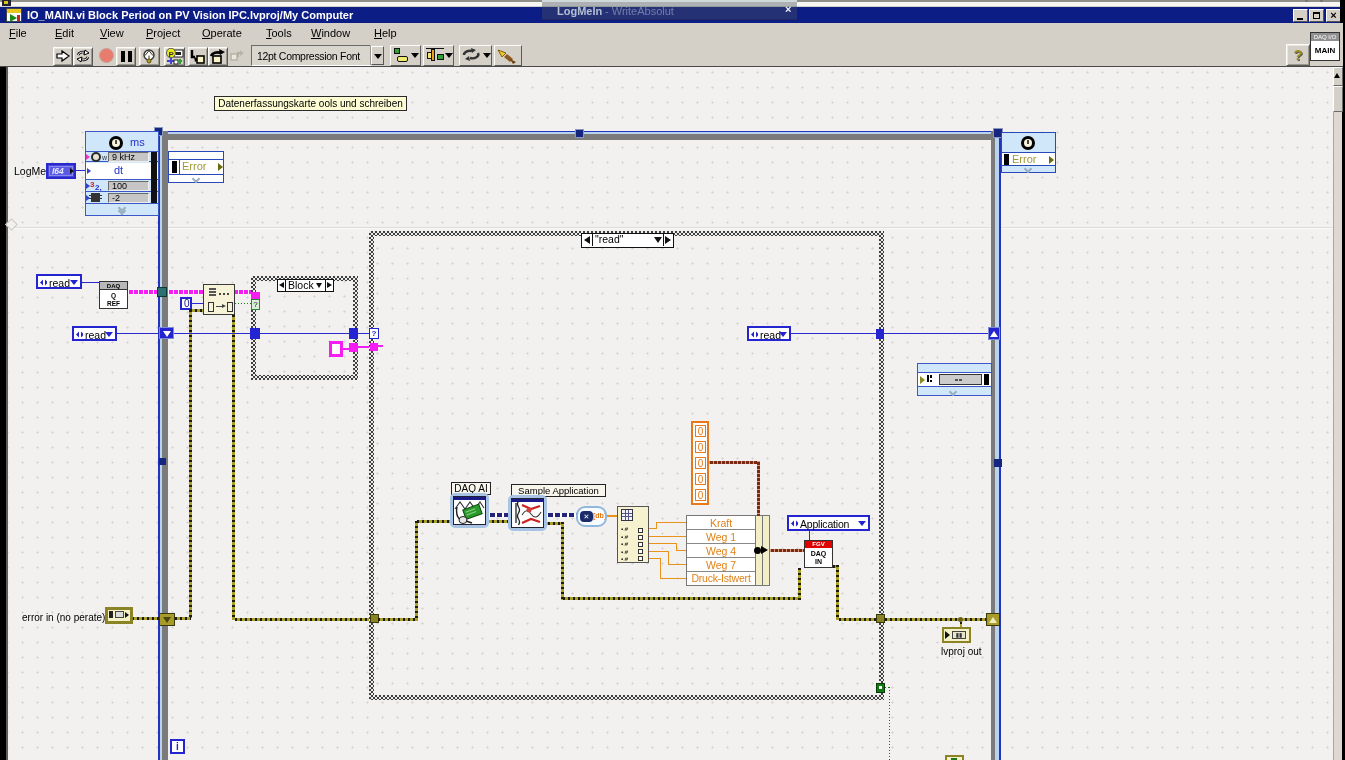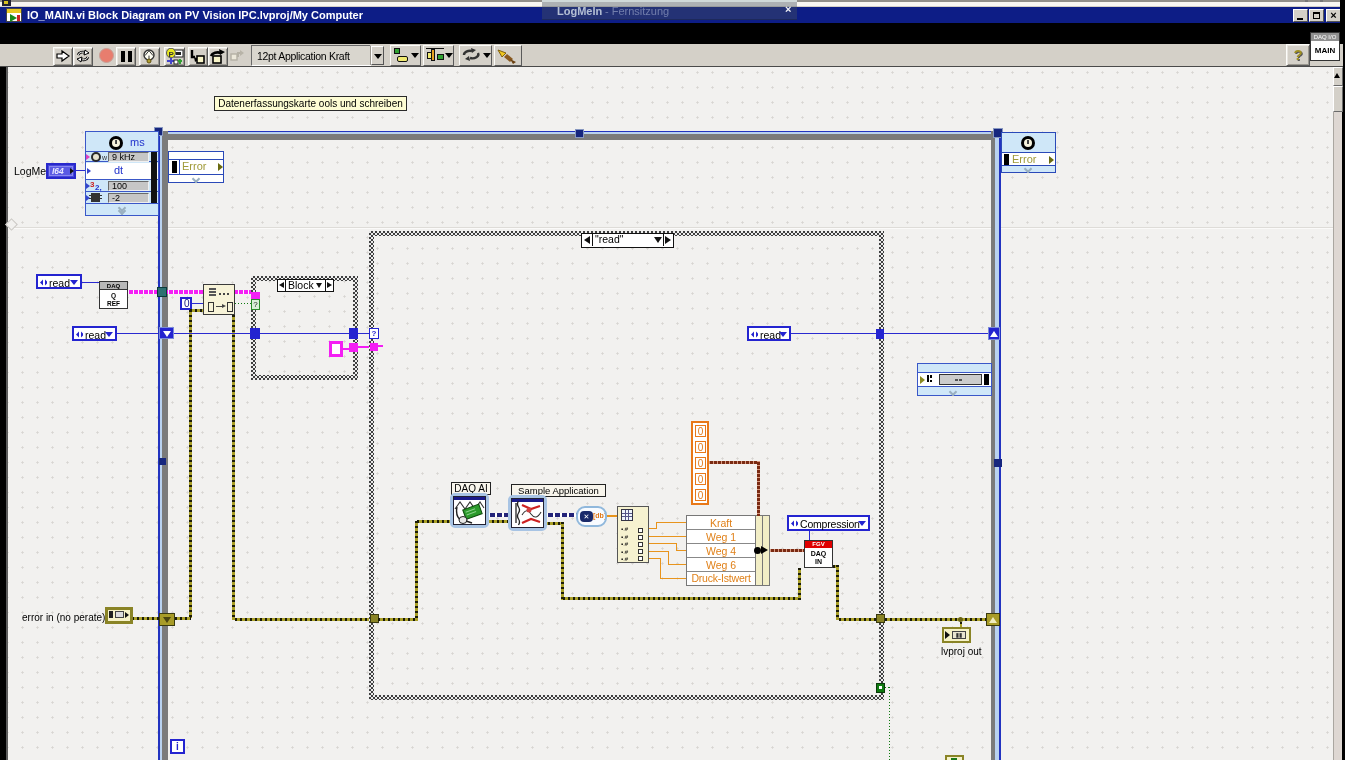--- a/index.html
+++ b/index.html
@@ -56,33 +56,43 @@
       <div class="ab" style="left:2px;top:1px;width:4px;height:3px;background:#d8c020;"></div>
     </div>
  <div class="ab" id="titlebar"></div>
  <div class="ab" style="left:1305px;top:0;width:3px;height:2px;background:#777;"></div>
  <div class="ab" style="left:1320px;top:0;width:3px;height:2px;background:#777;"></div>
  <div class="ab" style="left:6px;top:8px;width:16px;height:14px;background:#fff;border:1px solid #444;">
    <div class="ab" style="left:0;top:0;width:14px;height:4px;background:#e8c820;"></div>
    <div class="ab" style="left:3px;top:5px;width:0;height:0;border-top:4px solid transparent;border-bottom:4px solid transparent;border-left:7px solid #1a8a1a;"></div>
    <div class="ab" style="left:10px;top:6px;width:3px;height:6px;background:#cc2222;"></div>
  </div>
- <div class="ab" id="ttext">IO_MAIN.vi Block Diagram on PV Vision IPC.lvproj/My Computer</div>
+ <div class="ab" id="ttext">IO_MAIN.vi Block Period on PV Vision IPC.lvproj/My Computer</div>
 
  <div class="ab" style="left:1293px;top:9px;width:15px;height:13px;background:#d4d0c8;border:1px solid;border-color:#fff #555 #555 #fff;">
       <div class="ab" style="left:3px;top:8px;width:6px;height:2px;background:#000;"></div>
     </div>
  <div class="ab" style="left:1309px;top:9px;width:15px;height:13px;background:#d4d0c8;border:1px solid;border-color:#fff #555 #555 #fff;">
       <div class="ab" style="left:3px;top:2px;width:7px;height:7px;border:1px solid #000;border-top:2px solid #000;"></div>
     </div>
  <div class="ab" style="left:1326px;top:9px;width:15px;height:13px;background:#d4d0c8;border:1px solid;border-color:#fff #555 #555 #fff;font-size:11px;font-weight:bold;color:#000;text-align:center;line-height:11px;">×</div>
  <div class="ab" style="left:1340px;top:0;width:5px;height:23px;background:#000;"></div>
  <div class="ab" style="left:1342px;top:23px;width:3px;height:737px;background:#000;"></div>
  <div class="ab" style="left:1333px;top:686px;width:9px;height:74px;background:#cbc4be;"></div>
 
+ <div class="ab" id="menubar">
+  <span style="left:9px;"><u>F</u>ile</span>
+  <span style="left:55px;"><u>E</u>dit</span>
+  <span style="left:100px;"><u>V</u>iew</span>
+  <span style="left:146px;"><u>P</u>roject</span>
+  <span style="left:202px;"><u>O</u>perate</span>
+  <span style="left:266px;"><u>T</u>ools</span>
+  <span style="left:311px;"><u>W</u>indow</span>
+  <span style="left:374px;"><u>H</u>elp</span>
+ </div>
  <div class="ab" id="toolbar"></div>
  <div class="ab" id="tbline"></div>
 
  <div class="tbtn" style="left:53px;top:47px;width:20px;height:19px;"><svg width="18" height="17">
         <path d="M3 6 h5 v-3 l7 5 -7 5 v-3 h-5 z" fill="#fff" stroke="#000" stroke-width="1.2"></path>
       </svg></div>
  <div class="tbtn" style="left:73px;top:47px;width:20px;height:19px;"><svg width="18" height="17">
         <path d="M4 7 a5 4 0 0 1 8 -2" fill="none" stroke="#000" stroke-width="2.6"></path>
         <path d="M4 7 a5 4 0 0 1 8 -2" fill="none" stroke="#fff" stroke-width="1"></path>
         <path d="M14 9 a5 4 0 0 1 -8 2" fill="none" stroke="#000" stroke-width="2.6"></path>
@@ -119,21 +129,21 @@
         <path d="M10 1 l6 3 -5 3 z" fill="#000"></path>
         <rect x="4" y="8" width="8" height="7" fill="#f8f4c8" stroke="#000" stroke-width="1.6"></rect>
       </svg></div>
  <div class="ab" style="left:229px;top:47px;width:20px;height:19px;"><svg width="18" height="17">
         <rect x="2" y="7" width="6" height="6" fill="#ece8da" stroke="#b4b0a4" stroke-width="1.4"></rect>
         <path d="M9 10 v-4 h3" fill="none" stroke="#b4b0a4" stroke-width="2"></path>
         <path d="M11 3 l4 3 -4 3 z" fill="#b8b4a8"></path>
       </svg></div>
 
  <div class="ab" style="left:251px;top:45px;width:120px;height:21px;background:#d9d6ce;border:1px solid;border-color:#6a6a6a #fff #fff #6a6a6a;"></div>
- <div class="ab" style="left:257px;top:50px;font-size:10.5px;color:#000;letter-spacing:-0.3px;">12pt Application Kraft</div>
+ <div class="ab" style="left:257px;top:50px;font-size:10.5px;color:#000;letter-spacing:-0.3px;">12pt Compression Font</div>
  <div class="ab" style="left:370px;top:46px;width:1px;height:19px;background:#9a968e;"></div>
  <div class="ab" style="left:371px;top:46px;width:13px;height:19px;background:#d4d0c8;border:1px solid;border-color:#fff #555 #555 #fff;">
       <div class="td ab" style="left:2px;top:7px;border-top-color:#000;"></div>
     </div>
 
  <div class="ab" style="left:390px;top:45px;width:31px;height:21px;background:#d4d0c8;border:1px solid;border-color:#fdfdfa #5a5a5a #5a5a5a #fdfdfa;">
    <div class="ab" style="left:3px;top:2px;width:6px;height:6px;background:#30a030;border:1px solid #111;"></div>
    <div class="ab" style="left:6px;top:10px;width:11px;height:6px;background:#f0ea70;border:1px solid #111;border-radius:2px;"></div>
    <div class="td ab" style="left:20px;top:7px;border-top-color:#000;"></div>
  </div>
@@ -478,21 +488,21 @@
  <div class="wor" style="left:668px;top:551px;width:1px;height:14px;"></div>
  <div class="wor" style="left:668px;top:564px;width:18px;height:1px;"></div>
  <div class="wor" style="left:649px;top:558px;width:12px;height:1px;"></div>
  <div class="wor" style="left:660px;top:558px;width:1px;height:21px;"></div>
  <div class="wor" style="left:660px;top:578px;width:26px;height:1px;"></div>
 
  <div class="ab" style="left:686px;top:515px;width:84px;height:71px;border:1px solid #777;background:#fff;">
    <div class="ab" style="left:0;top:0;width:68px;height:14px;border-bottom:1px solid #888;color:#e08018;font-size:10.5px;text-align:center;line-height:14px;">Kraft</div>
    <div class="ab" style="left:0;top:14px;width:68px;height:14px;border-bottom:1px solid #888;color:#e08018;font-size:10.5px;text-align:center;line-height:14px;">Weg 1</div>
    <div class="ab" style="left:0;top:28px;width:68px;height:14px;border-bottom:1px solid #888;color:#e08018;font-size:10.5px;text-align:center;line-height:14px;">Weg 4</div>
-   <div class="ab" style="left:0;top:42px;width:68px;height:14px;border-bottom:1px solid #888;color:#e08018;font-size:10.5px;text-align:center;line-height:14px;">Weg 6</div>
+   <div class="ab" style="left:0;top:42px;width:68px;height:14px;border-bottom:1px solid #888;color:#e08018;font-size:10.5px;text-align:center;line-height:14px;">Weg 7</div>
    <div class="ab" style="left:0;top:56px;width:68px;height:13px;color:#e08018;font-size:10.5px;text-align:center;line-height:13px;letter-spacing:-0.2px;">Druck-Istwert</div>
    <div class="ab" style="left:68px;top:0;width:7px;height:69px;background:#f2eec6;border-left:1px solid #777;"></div>
    <div class="ab" style="left:75px;top:0;width:7px;height:69px;background:#f2eec6;border-left:1px solid #777;"></div>
    <div class="ab" style="left:67px;top:31px;width:7px;height:7px;background:#000;border-radius:50%;"></div>
    <div class="ab" style="left:74px;top:30px;width:0;height:0;border-top:4.5px solid transparent;border-bottom:4.5px solid transparent;border-left:7px solid #000;"></div>
  </div>
 
  <div class="ab" style="left:691px;top:421px;width:18px;height:84px;border:2px solid #e87818;background:#fff;">
    <div class="ab" style="left:2px;top:2px;width:11px;height:12px;border:1px solid #e87818;color:#e07818;font-size:10px;text-align:center;line-height:11px;">0</div>
    <div class="ab" style="left:2px;top:18px;width:11px;height:12px;border:1px solid #e87818;color:#e07818;font-size:10px;text-align:center;line-height:11px;">0</div>
@@ -502,21 +512,21 @@
  </div>
 
  <div class="wr wrh" style="left:709px;top:461px;width:51px;height:3px;"></div>
  <div class="wr wrv" style="left:757px;top:461px;width:3px;height:55px;"></div>
  <div class="wr wrh" style="left:770px;top:549px;width:34px;height:3px;"></div>
 
  <div class="enum" style="left:787px;top:515px;width:83px;height:16px;">
    <svg class="gl" width="8" height="8">
           <path d="M0 3.5 l3 -3 v6 z M8 3.5 l-3 -3 v6 z" fill="#2424d0"></path>
         </svg>
-   <span class="etxt" style="font-size:10.5px;letter-spacing:-0.2px;">Compression</span>
+   <span class="etxt" style="font-size:10.5px;letter-spacing:-0.2px;">Application</span>
         <span class="etri"></span>
  </div>
  <div class="wb" style="left:809px;top:531px;width:1px;height:9px;"></div>
 
  <div class="ab" style="left:804px;top:540px;width:29px;height:28px;border:1px solid #333;background:#fff;">
    <div class="ab" style="left:0;top:0;width:27px;height:7px;background:#e00000;color:#fff;font-size:6px;font-weight:bold;text-align:center;line-height:7px;">FGV</div>
    <div class="ab" style="left:0;top:9px;width:27px;height:8px;color:#000;font-size:7px;font-weight:bold;text-align:center;line-height:8px;">DAQ</div>
    <div class="ab" style="left:0;top:17px;width:27px;height:8px;color:#000;font-size:7px;font-weight:bold;text-align:center;line-height:8px;">IN</div>
  </div>
 
@@ -524,16 +534,16 @@
  <div class="wgv" style="left:889px;top:687px;width:1px;height:73px;"></div>
  <div class="ab" style="left:945px;top:755px;width:19px;height:5px;border:2px solid #8a8426;border-bottom:none;background:#f6f2c8;">
         <div class="ab" style="left:4px;top:1px;width:6px;height:3px;background:#1a7a1a;"></div>
       </div>
 
  <div class="ab" style="left:170px;top:739px;width:15px;height:15px;border:2px solid #2424d0;background:#fff;color:#2424d0;font-weight:bold;font-size:10px;text-align:center;line-height:11px;">i</div>
 </div>
 
  <div class="ab" style="left:542px;top:0;width:255px;height:20px;background:rgba(70,80,95,0.42);border-top:2px solid rgba(225,235,235,0.85);border-bottom:1px solid rgba(20,30,60,0.45);">
    <span style="position:absolute;left:15px;top:3px;font-size:11px;font-weight:bold;color:rgba(215,225,235,0.8);">LogMeIn</span>
-   <span style="position:absolute;left:63px;top:3px;font-size:11px;color:rgba(190,200,225,0.5);">- Fernsitzung</span>
+   <span style="position:absolute;left:63px;top:3px;font-size:11px;color:rgba(190,200,225,0.5);">- WriteAbsolut</span>
    <span style="position:absolute;left:243px;top:1px;font-size:11px;font-weight:bold;color:rgba(255,255,255,0.95);">×</span>
  </div>
 </div>
 
 </body></html>

